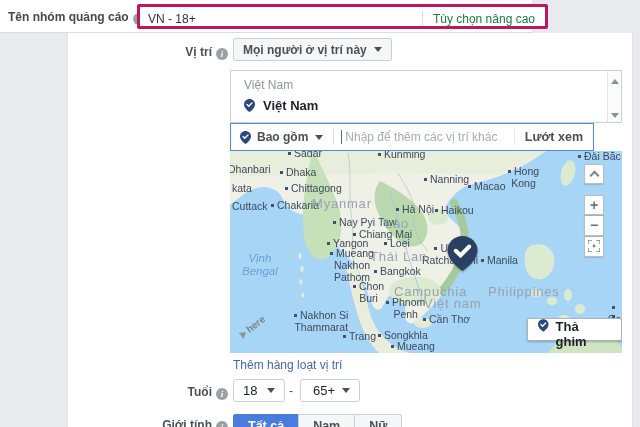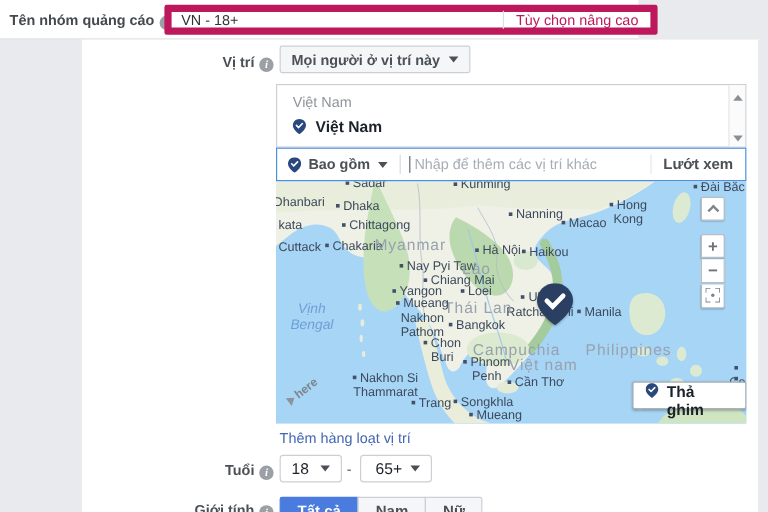--- a/index.html
+++ b/index.html
@@ -8,24 +8,24 @@
 
   
   #topbar { position:absolute; left:0; top:0; width:532px; height:33px;
     background:#fff; border-bottom:1px solid #d9dbde; }
   #topbar-label { position:absolute; left:8px; top:10px; font-weight:700; color:#44494f; }
   .info-ico { display:inline-block; width:12px; height:12px; border-radius:50%;
     background:#9aa0a6; color:#fff; font-size:9px; line-height:12px; text-align:center;
     vertical-align:-1px; margin-left:4px; font-family:"Liberation Serif", serif; font-style:italic; }
   .info-ico::after { content:'i'; }
   #adset-input { position:absolute; left:137px; top:4px; width:411px; height:25px;
-    border:6px solid #be185d; border-radius:2px; background:#fff; display:flex; align-items:center; }
+    border:3px solid #be185d; border-radius:2px; background:#fff; display:flex; align-items:flex-end; }
   #adset-value { flex:1; padding-left:8px; color:#333; }
   #adv-sep { width:1px; height:15px; background:#dcdee2; }
-  #adv-link { padding:0 10px; color:#be185d; cursor:pointer; }
+  #adv-link { padding:0 10px; color:#15803d; cursor:pointer; }
 
   
   #panel { position:absolute; left:67px; top:33px; width:566px; height:394px;
     background:#fff; border-left:1px solid #dfe1e5; border-right:1px solid #dfe1e5; }
 
   .row-label { position:absolute; left:70px; width:158px; text-align:right;
     font-weight:600; color:#4b4f56; }
 
   .caret { display:inline-block; width:0; height:0; border-left:4px solid transparent;
     border-right:4px solid transparent; border-top:5px solid #4b4f56; margin-left:7px; vertical-align:1px; }
@@ -43,21 +43,21 @@
   .pin-svg { width:11px; height:13px; display:block; }
   #loc-scrollbar { position:absolute; right:0; top:0; width:14px; height:100%;
     background:#fbfbfc; border-left:1px solid #e4e6e8; }
   .sb-arrow { position:absolute; left:0; width:14px; height:13px; text-align:center; cursor:pointer; }
   .sb-arrow span { display:inline-block; width:0; height:0; border-left:4px solid transparent;
     border-right:4px solid transparent; }
   #sb-up { top:2px; } #sb-up span { border-bottom:5px solid #8a8f96; margin-top:4px; }
   #sb-down { bottom:2px; } #sb-down span { border-top:5px solid #8a8f96; margin-top:4px; }
 
   
-  #include-row { position:absolute; left:230px; top:123px; width:392px; height:28px;
+  #include-row { position:absolute; left:230px; top:123px; width:364px; height:28px;
     background:#fff; border:1px solid #4a90e2; display:flex; align-items:center; z-index:3; }
   #include-dd { display:flex; align-items:center; padding:0 6px 0 9px; cursor:pointer; }
   #include-dd b { margin-left:6px; font-weight:700; color:#4b4f56; }
   .vsep { width:1px; height:16px; background:#d8dadd; margin:0 7px 0 4px; }
   #text-caret { width:1px; height:14px; background:#5f6673; margin-right:3px; }
   #loc-search { flex:1; color:#a7adb4; }
   #browse-sep { width:1px; height:16px; background:#e4e6e8; }
   #browse-link { padding:0 10px; font-weight:700; color:#4b4f56; font-size:12.5px; cursor:pointer; }
 
   

